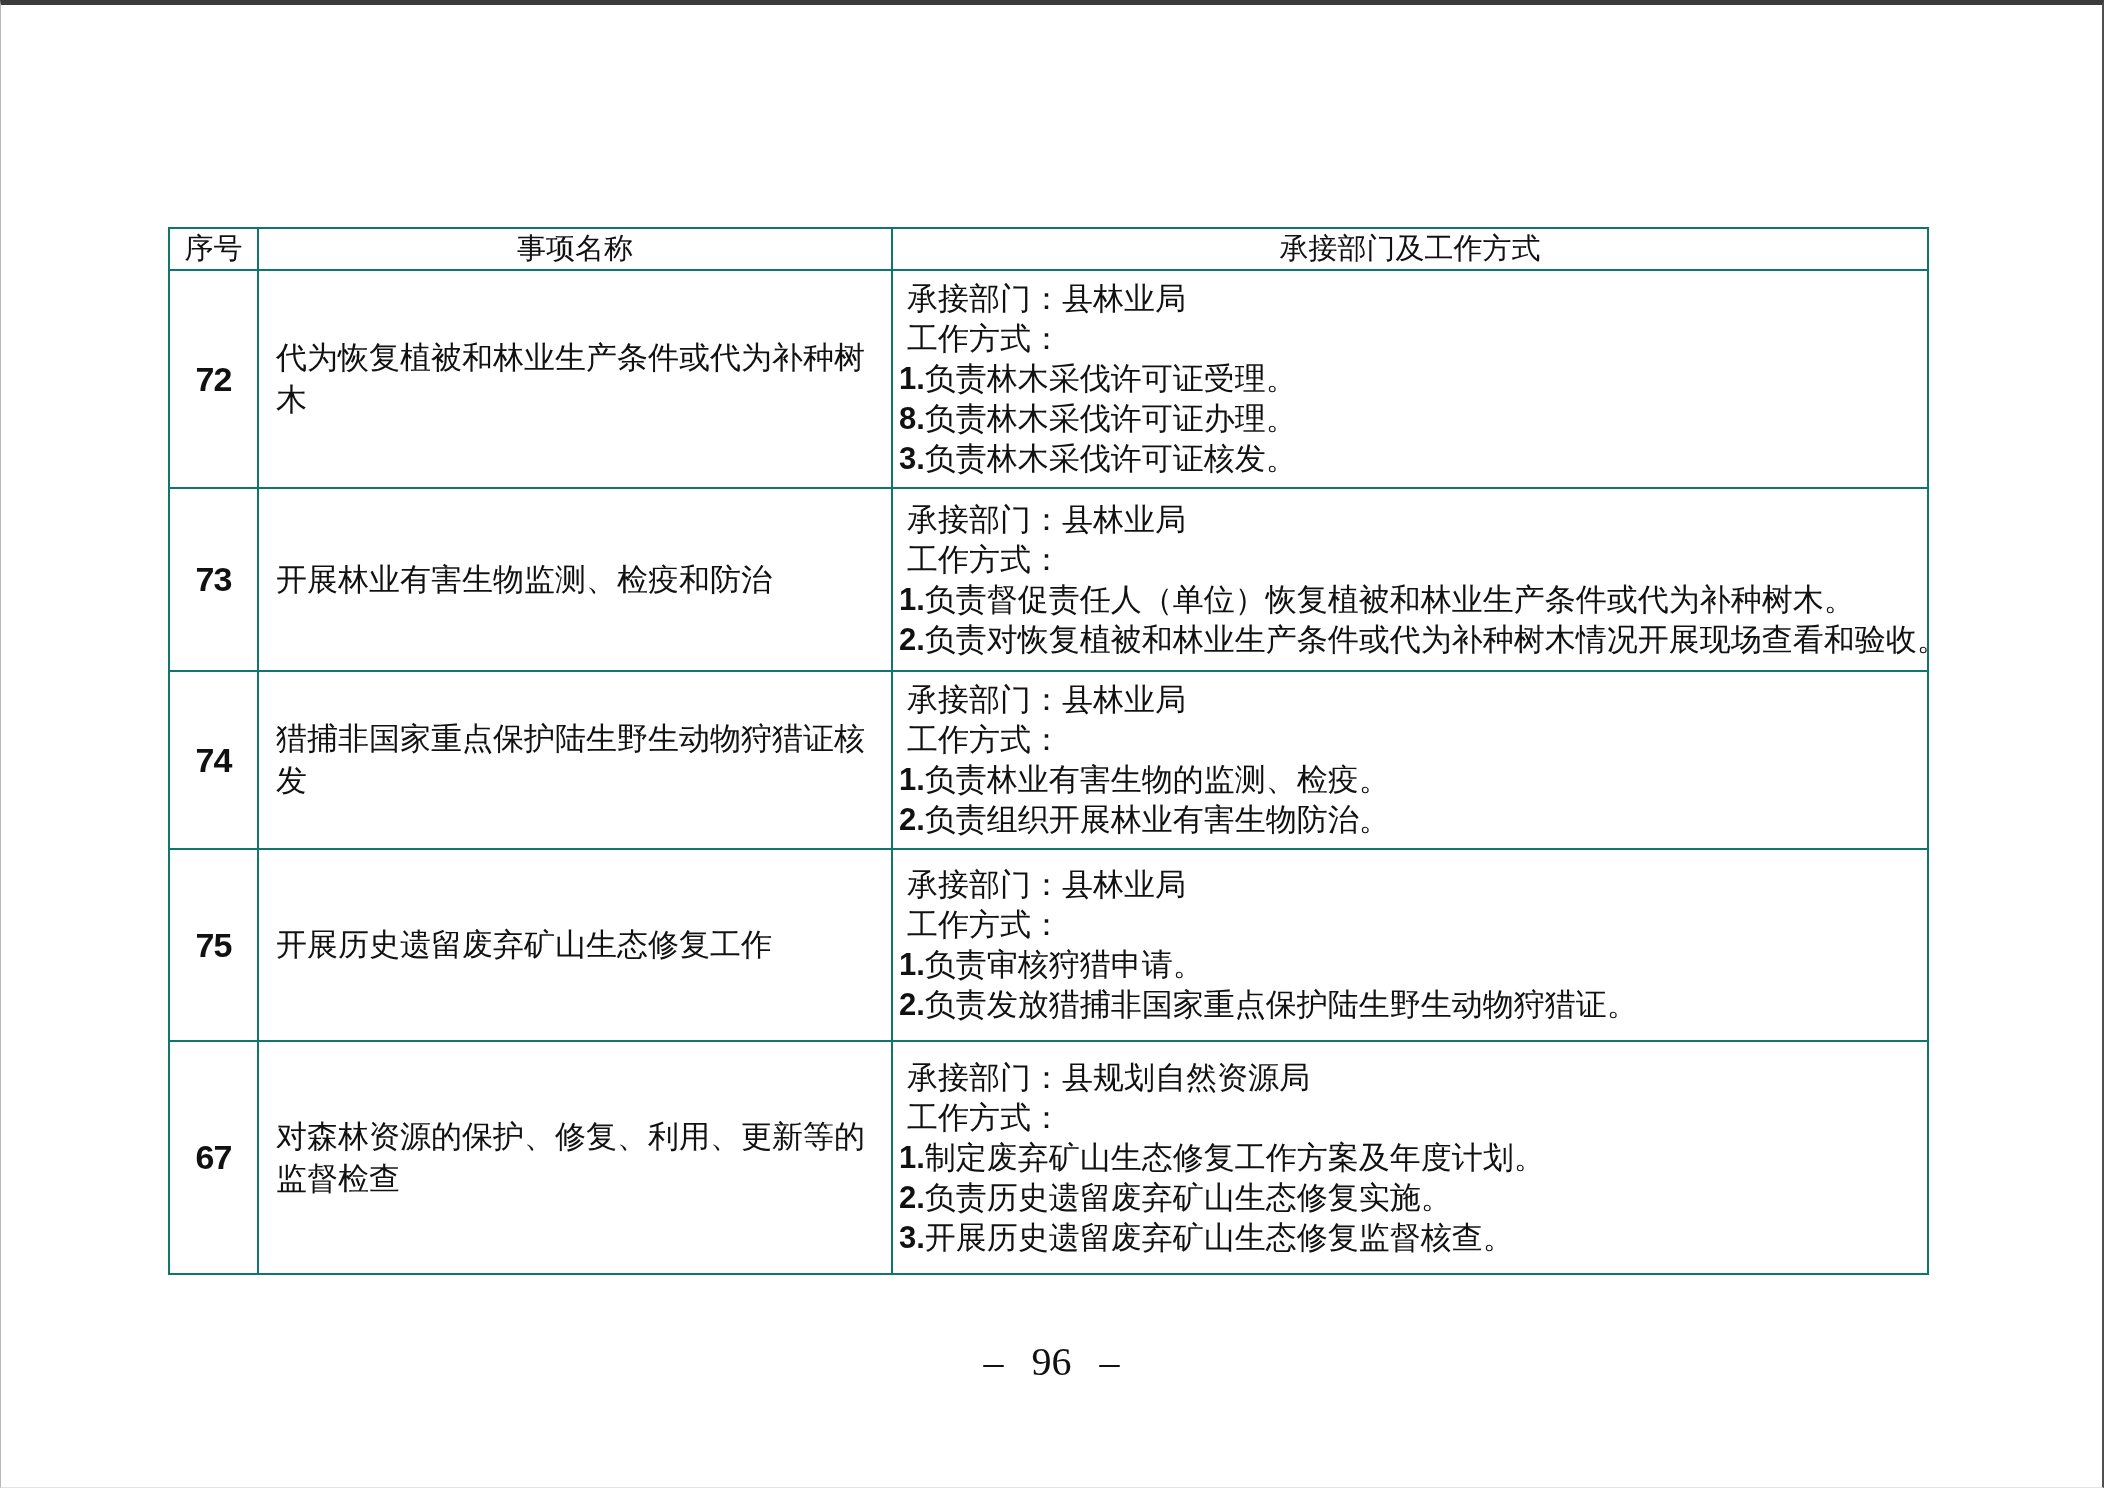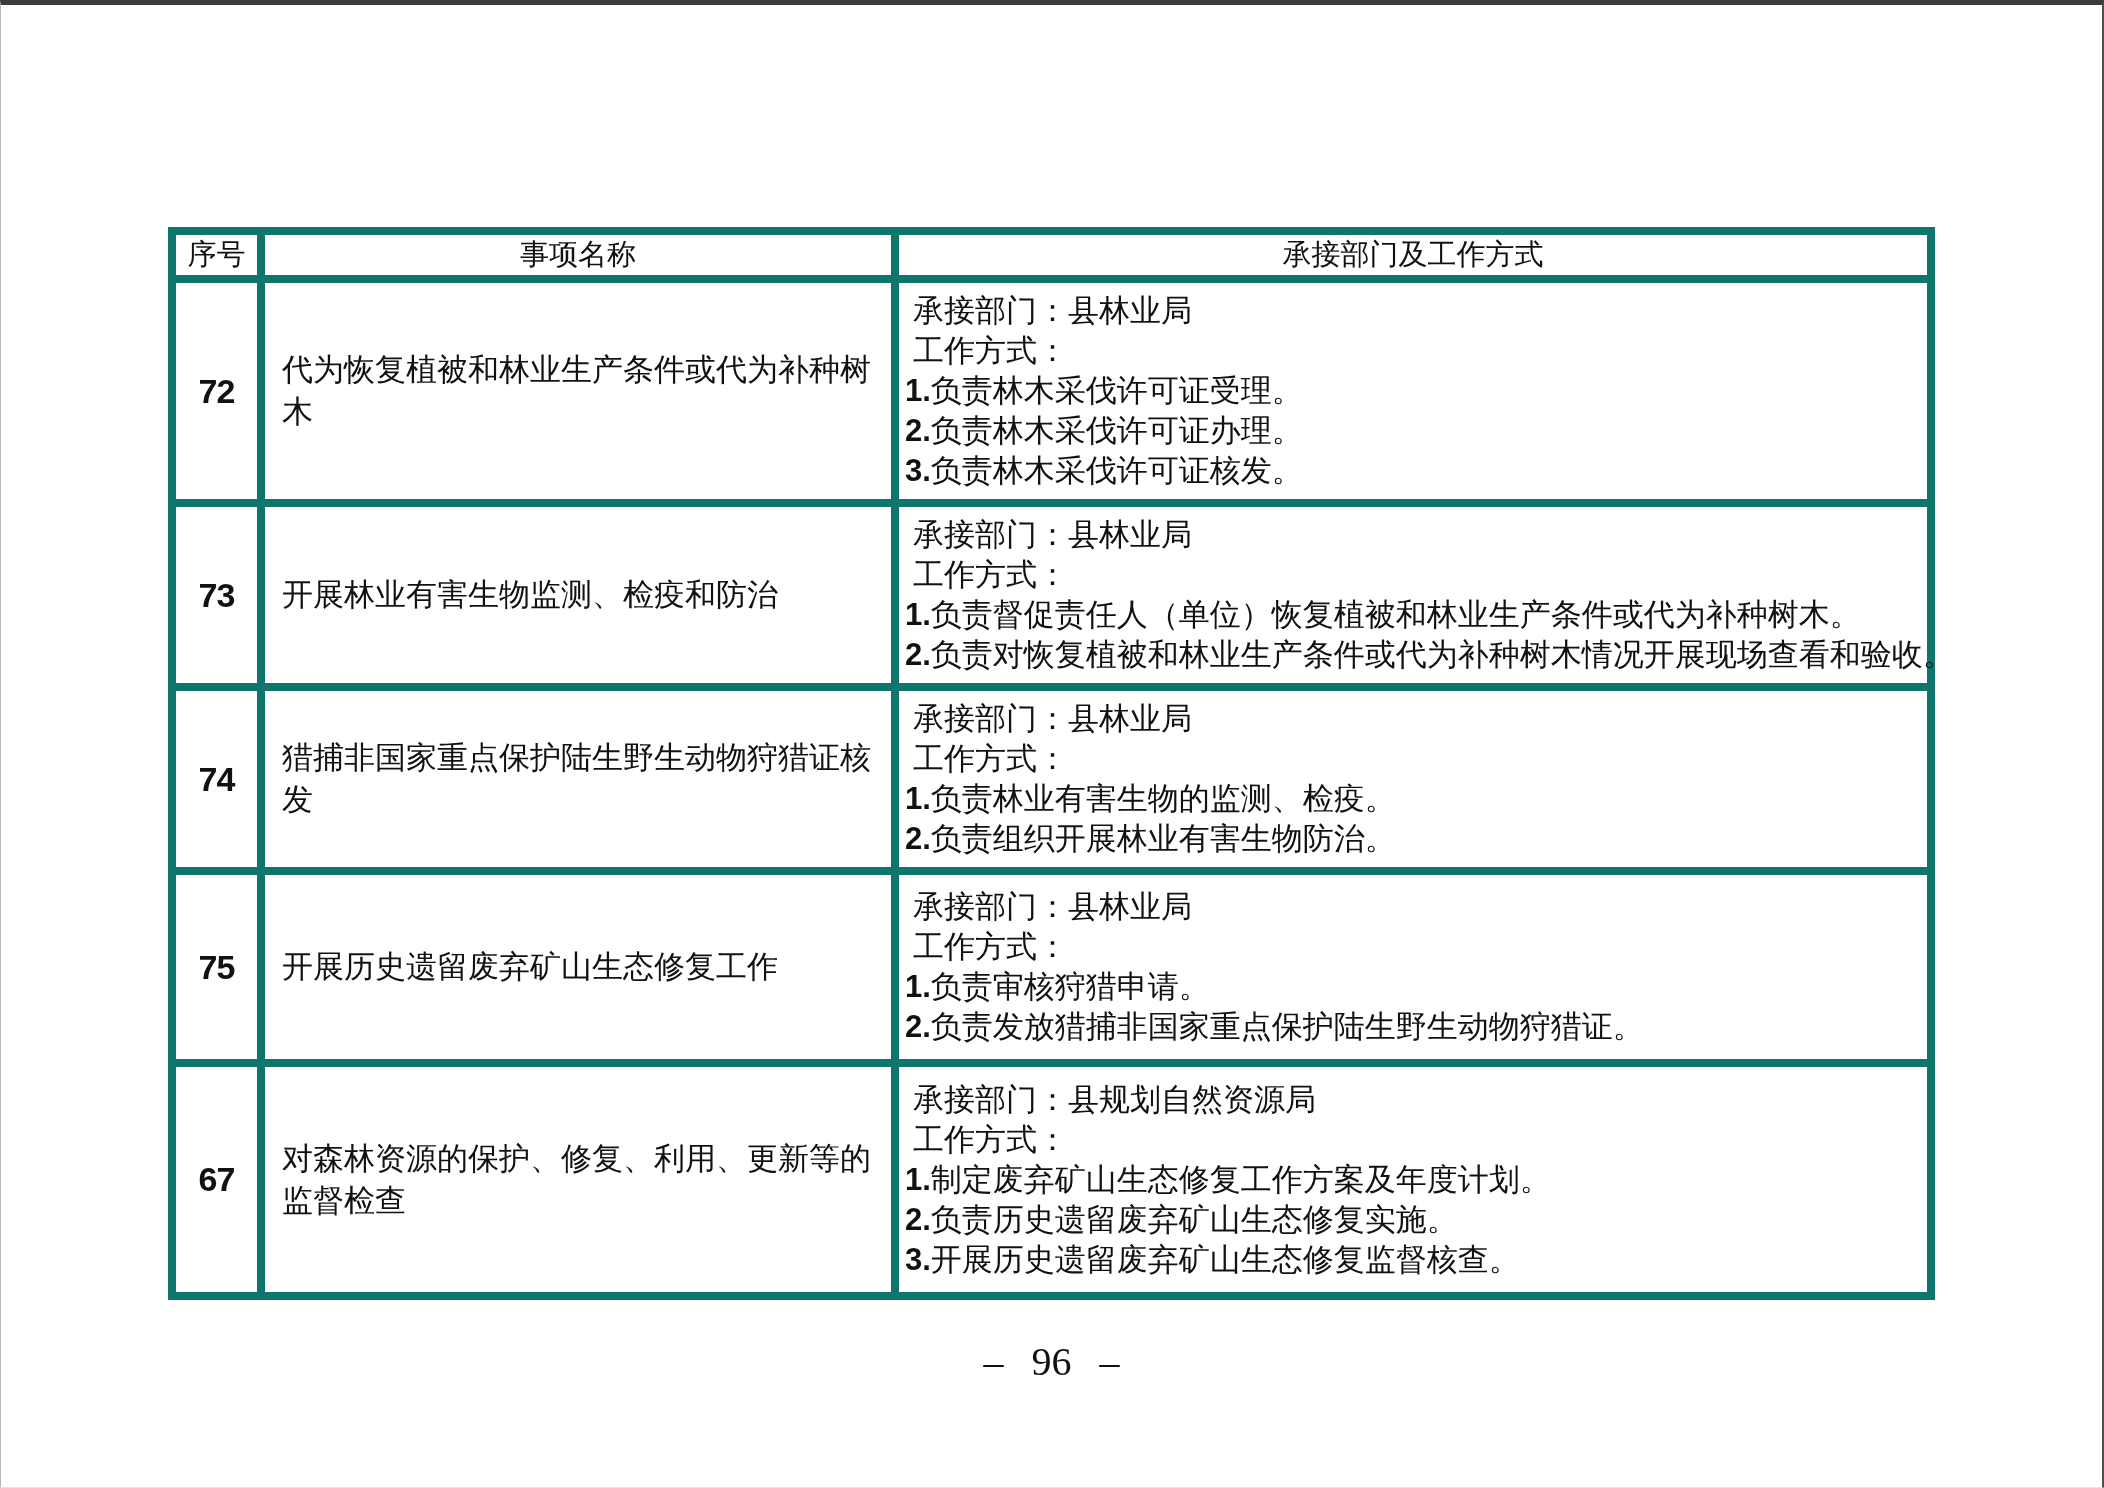--- a/index.html
+++ b/index.html
@@ -19,21 +19,21 @@
     border-left:1px solid #b8b8b8;
     border-bottom:1px solid #e3e3e3;
   }
   table.matrix {
     position:absolute; left:167px; top:222px;
     width:1759px;
     border-collapse:collapse;
     table-layout:fixed;
   }
   .matrix th, .matrix td {
-    border:8px solid #0f766e;
+    border:2px solid #0f766e;
     color:#111111;
   }
   .matrix thead tr { height:37px; }
   .matrix th {
     font-weight:400;
     font-size:29px;
     text-align:center;
     vertical-align:middle;
   }
   .matrix tbody tr:nth-child(1) { height:186px; }
@@ -93,21 +93,21 @@
     </thead>
     <tbody>
 
       <tr>
         <td class="cell-num">72</td>
         <td class="cell-name">代为恢复植被和林业生产条件或代为补种树木</td>
         <td class="cell-dept">
           <div class="line head">承接部门：县林业局</div>
           <div class="line head">工作方式：</div>
           <div class="line method">1.负责林木采伐许可证受理。</div>
-          <div class="line method">2.负责林木采伐许可证办理。</div>
+          <div class="line method">8.负责林木采伐许可证办理。</div>
           <div class="line method">3.负责林木采伐许可证核发。</div>
         </td>
       </tr>
 
       <tr>
         <td class="cell-num">73</td>
         <td class="cell-name">开展林业有害生物监测、检疫和防治</td>
         <td class="cell-dept">
           <div class="line head">承接部门：县林业局</div>
           <div class="line head">工作方式：</div>

